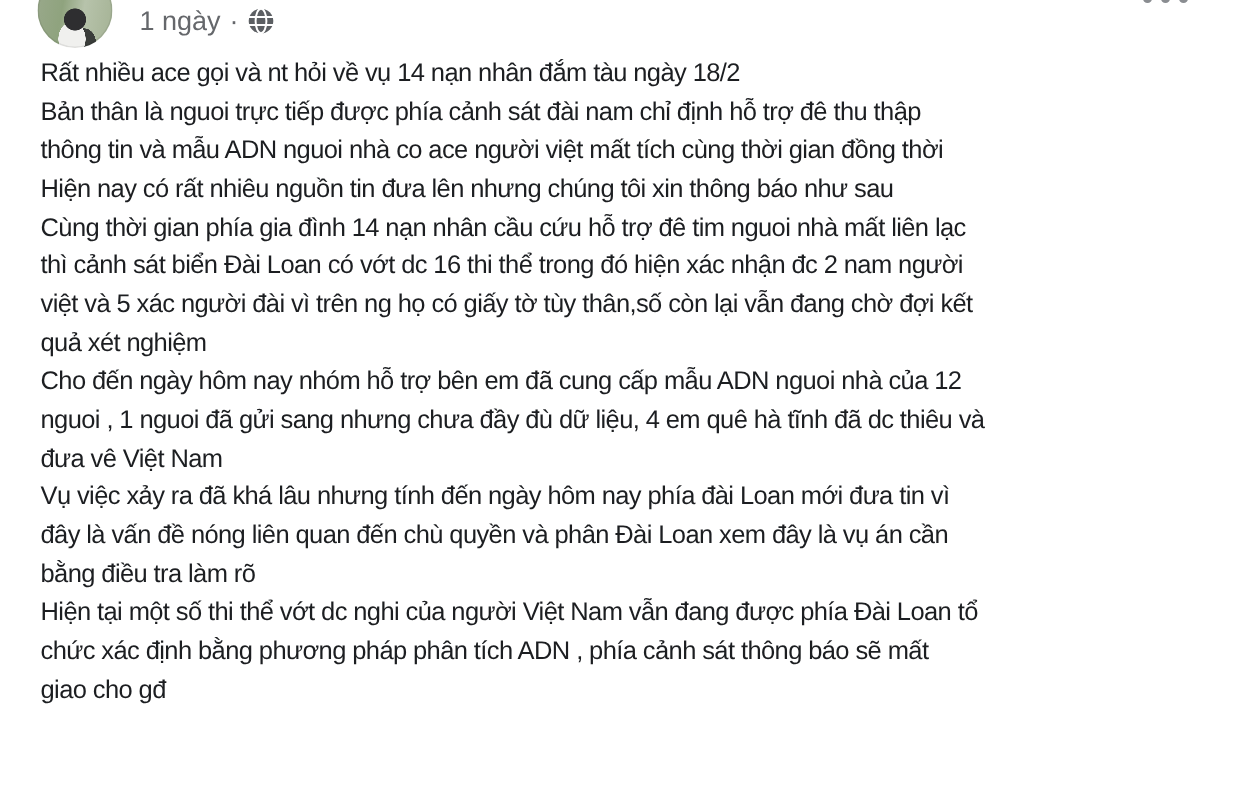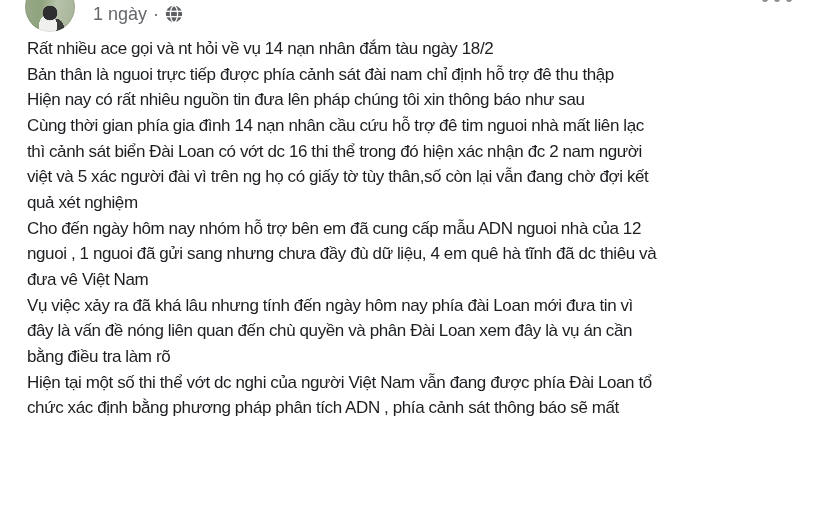--- a/index.html
+++ b/index.html
@@ -116,28 +116,30 @@
     <div class="more-options">
       <span class="dot"></span>
       <span class="dot"></span>
       <span class="dot"></span>
     </div>
   </div>
 
   <div class="post-content">
       <div class="post-line">Rất nhiều ace gọi và nt hỏi về vụ 14 nạn nhân đắm tàu ngày 18/2</div>
       <div class="post-line">Bản thân là nguoi trực tiếp được phía cảnh sát đài nam chỉ định hỗ trợ đê thu thập</div>
-      <div class="post-line">Hiện nay có rất nhiêu nguồn tin đưa lên pháp chúng tôi xin thông báo như sau</div>
+      <div class="post-line">thông tin  và mẫu ADN nguoi nhà co ace người việt mất tích cùng thời gian đồng thời</div>
+      <div class="post-line">Hiện nay có rất nhiêu nguồn tin đưa lên nhưng chúng tôi xin thông báo như sau</div>
       <div class="post-line">Cùng thời gian phía gia đình 14 nạn nhân cầu cứu hỗ trợ đê tim nguoi nhà mất liên lạc</div>
       <div class="post-line">thì cảnh sát biển Đài Loan có vớt dc 16 thi thể trong đó hiện xác nhận đc 2 nam người</div>
       <div class="post-line">việt và 5 xác người đài vì trên ng họ có giấy tờ tùy thân,số còn lại vẫn đang chờ đợi kết</div>
       <div class="post-line">quả xét nghiệm</div>
       <div class="post-line">Cho đến ngày hôm nay nhóm hỗ trợ bên em đã cung cấp mẫu ADN nguoi nhà của 12</div>
       <div class="post-line">nguoi , 1 nguoi đã gửi sang nhưng chưa đầy đù dữ liệu, 4 em quê hà tĩnh đã dc thiêu và</div>
       <div class="post-line">đưa vê Việt Nam</div>
       <div class="post-line">Vụ việc xảy ra đã khá lâu nhưng tính đến ngày hôm nay phía đài Loan mới đưa tin vì</div>
       <div class="post-line">đây là vấn đề nóng liên quan đến chù quyền và phân Đài Loan xem đây là vụ án cần</div>
       <div class="post-line">bằng điều tra làm rõ</div>
       <div class="post-line">Hiện tại một số thi thể vớt dc nghi của người Việt Nam vẫn đang được phía Đài Loan tổ</div>
       <div class="post-line">chức xác định bằng phương pháp phân tích ADN , phía cảnh sát thông báo sẽ mất</div>
+      <div class="post-line">giao cho gđ</div>
     </div>
 
 </div>
 
 </body></html>

